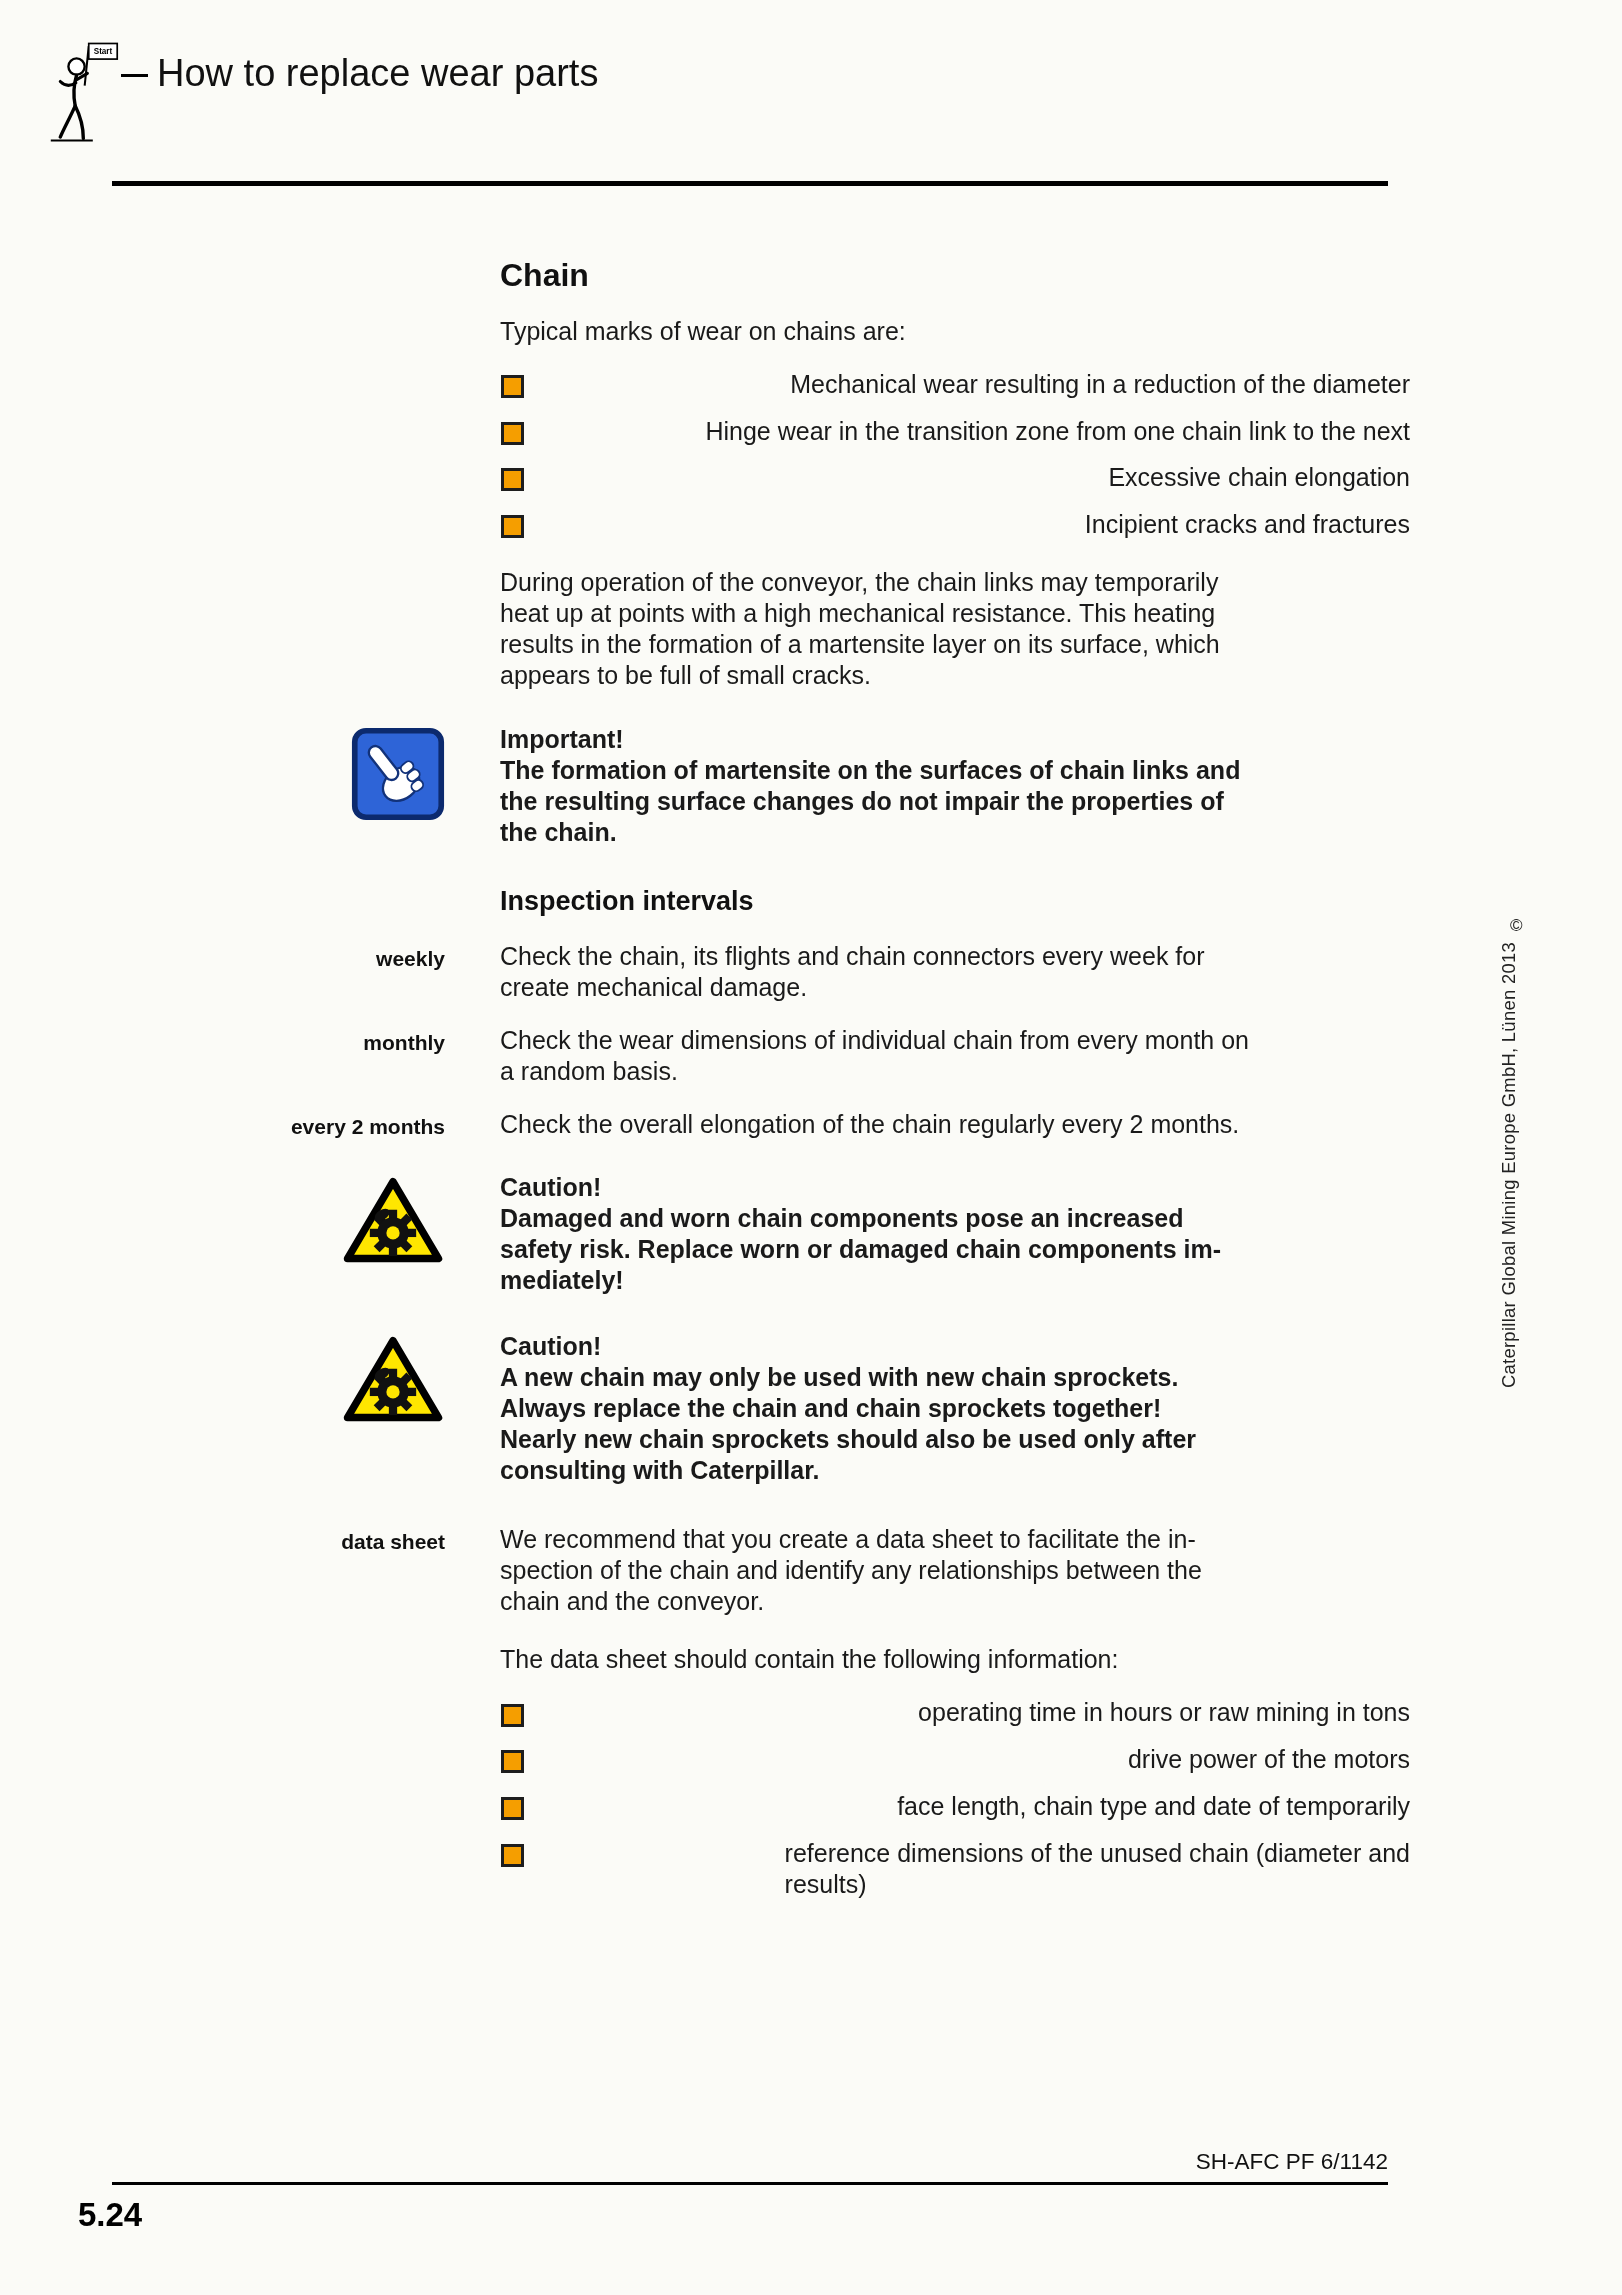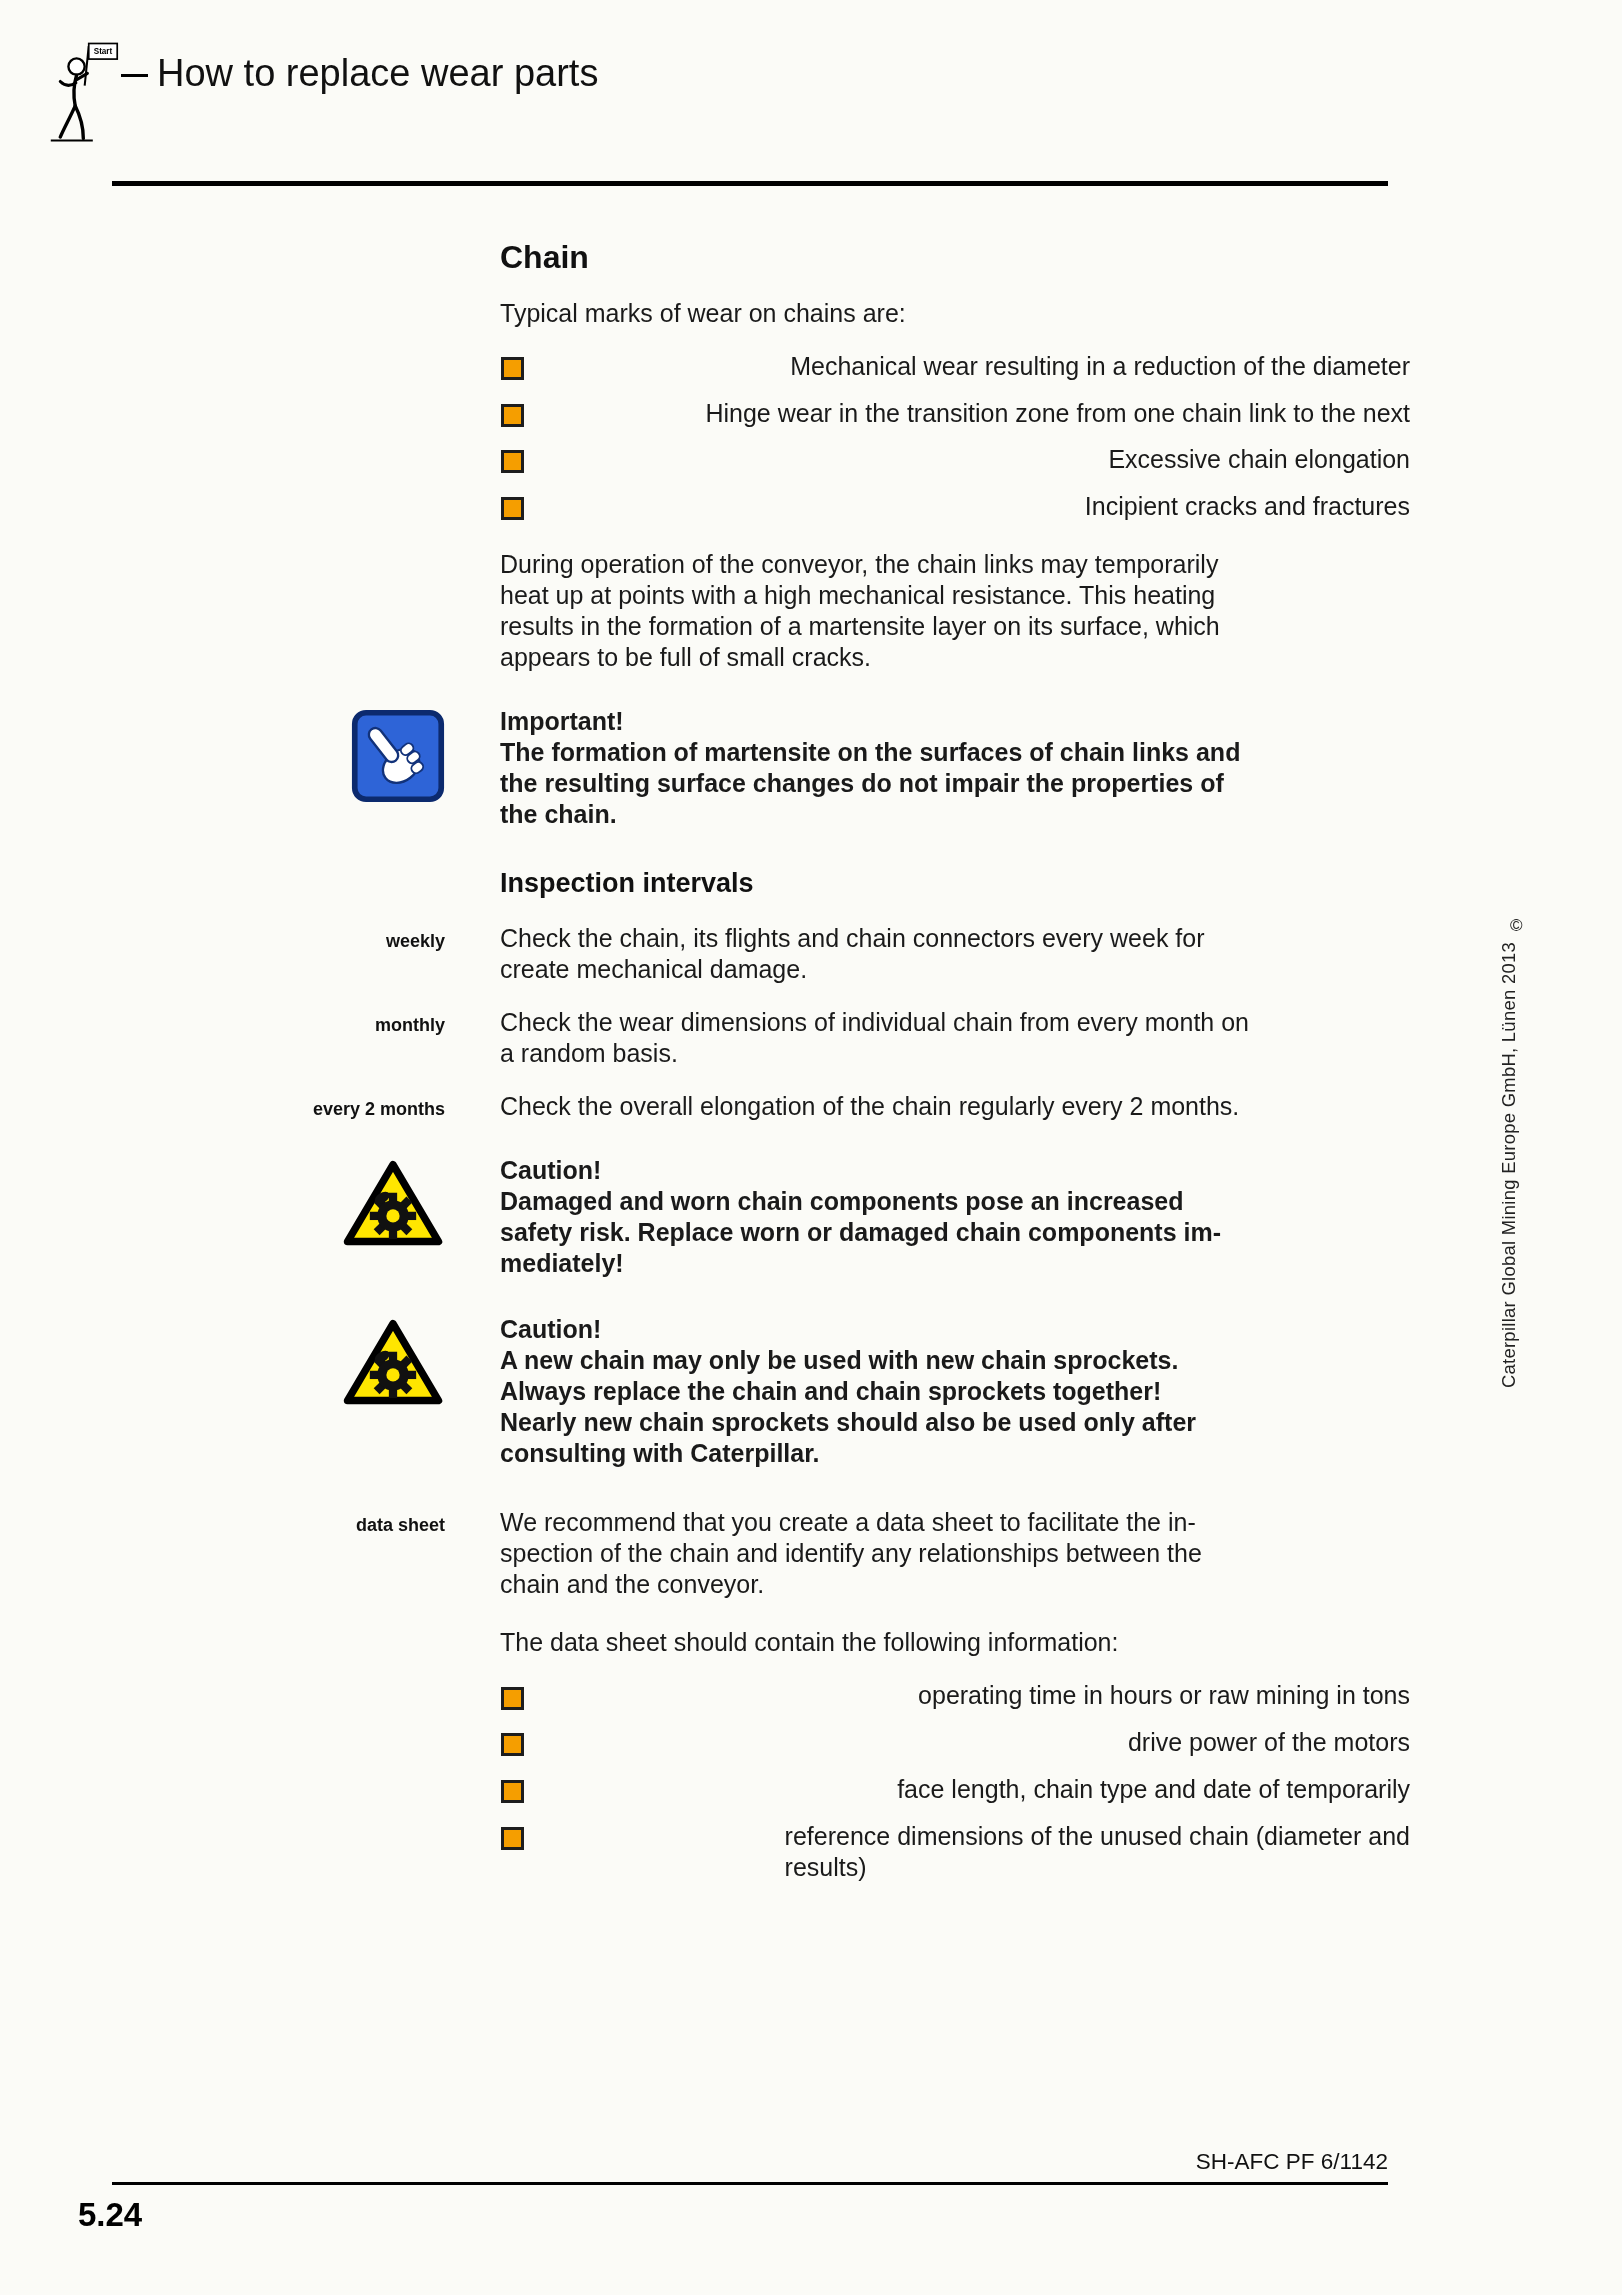--- a/index.html
+++ b/index.html
@@ -16,33 +16,33 @@
   
   .header-icon { position: absolute; left: 44px; top: 38px; width: 80px; height: 112px; }
   .header-connector { position: absolute; left: 121px; top: 74px; width: 27px; height: 2.7px; background: #000; }
   .page-title {
     position: absolute; left: 157px; top: 53px; margin: 0;
     font-size: 38px; font-weight: 400; line-height: 1.1; color: #111;
   }
   .header-rule { position: absolute; left: 112px; top: 181px; width: 1276px; height: 4.8px; background: #000; }
 
   
-  .main { position: absolute; left: 112px; top: 240px; width: 1298px; }
+  .main { position: absolute; left: 112px; top: 258px; width: 1298px; }
   .row { display: flex; align-items: flex-start; }
   .gutter { flex: none; width: 388px; padding-right: 55px; box-sizing: border-box; text-align: right; }
   .body-col { flex: 1; min-width: 0; } .sp32 { margin-top: 22px; } .sp36 { margin-top: 24.5px; }
   .sp40 { margin-top: 27px; } .sp44 { margin-top: 30px; } .sp48 { margin-top: 33px; }
   .sp52 { margin-top: 35px; } .sp56 { margin-top: 38px; }
 
   h2.section-title { margin: 0; font-size: 32px; line-height: 1.12; color: #111; }
   h3.sub-title { margin: 0; font-size: 27px; line-height: 1.15; color: #111; }
   p.para { margin: 0; }
 
   .interval-label {
-    display: inline-block; font-weight: bold; font-size: 18px; line-height: 31px;
+    display: inline-block; font-weight: bold; font-size: 21px; line-height: 31px;
     padding-top: 2px; color: #111;
   }
 
   
   ul.square-list { list-style: none; margin: 0; padding: 0; }
   ul.square-list li { display: flex; align-items: flex-start; margin-top: 15.7px; justify-content: space-between; }
   ul.square-list li:first-child { margin-top: 0; }
   .bullet-square {
     flex: none; width: 17px; height: 17px; margin: 6.1px 29px 0 1.4px;
     background: #F59E00; border: 3.4px solid #1d1d1d; box-sizing: content-box;

